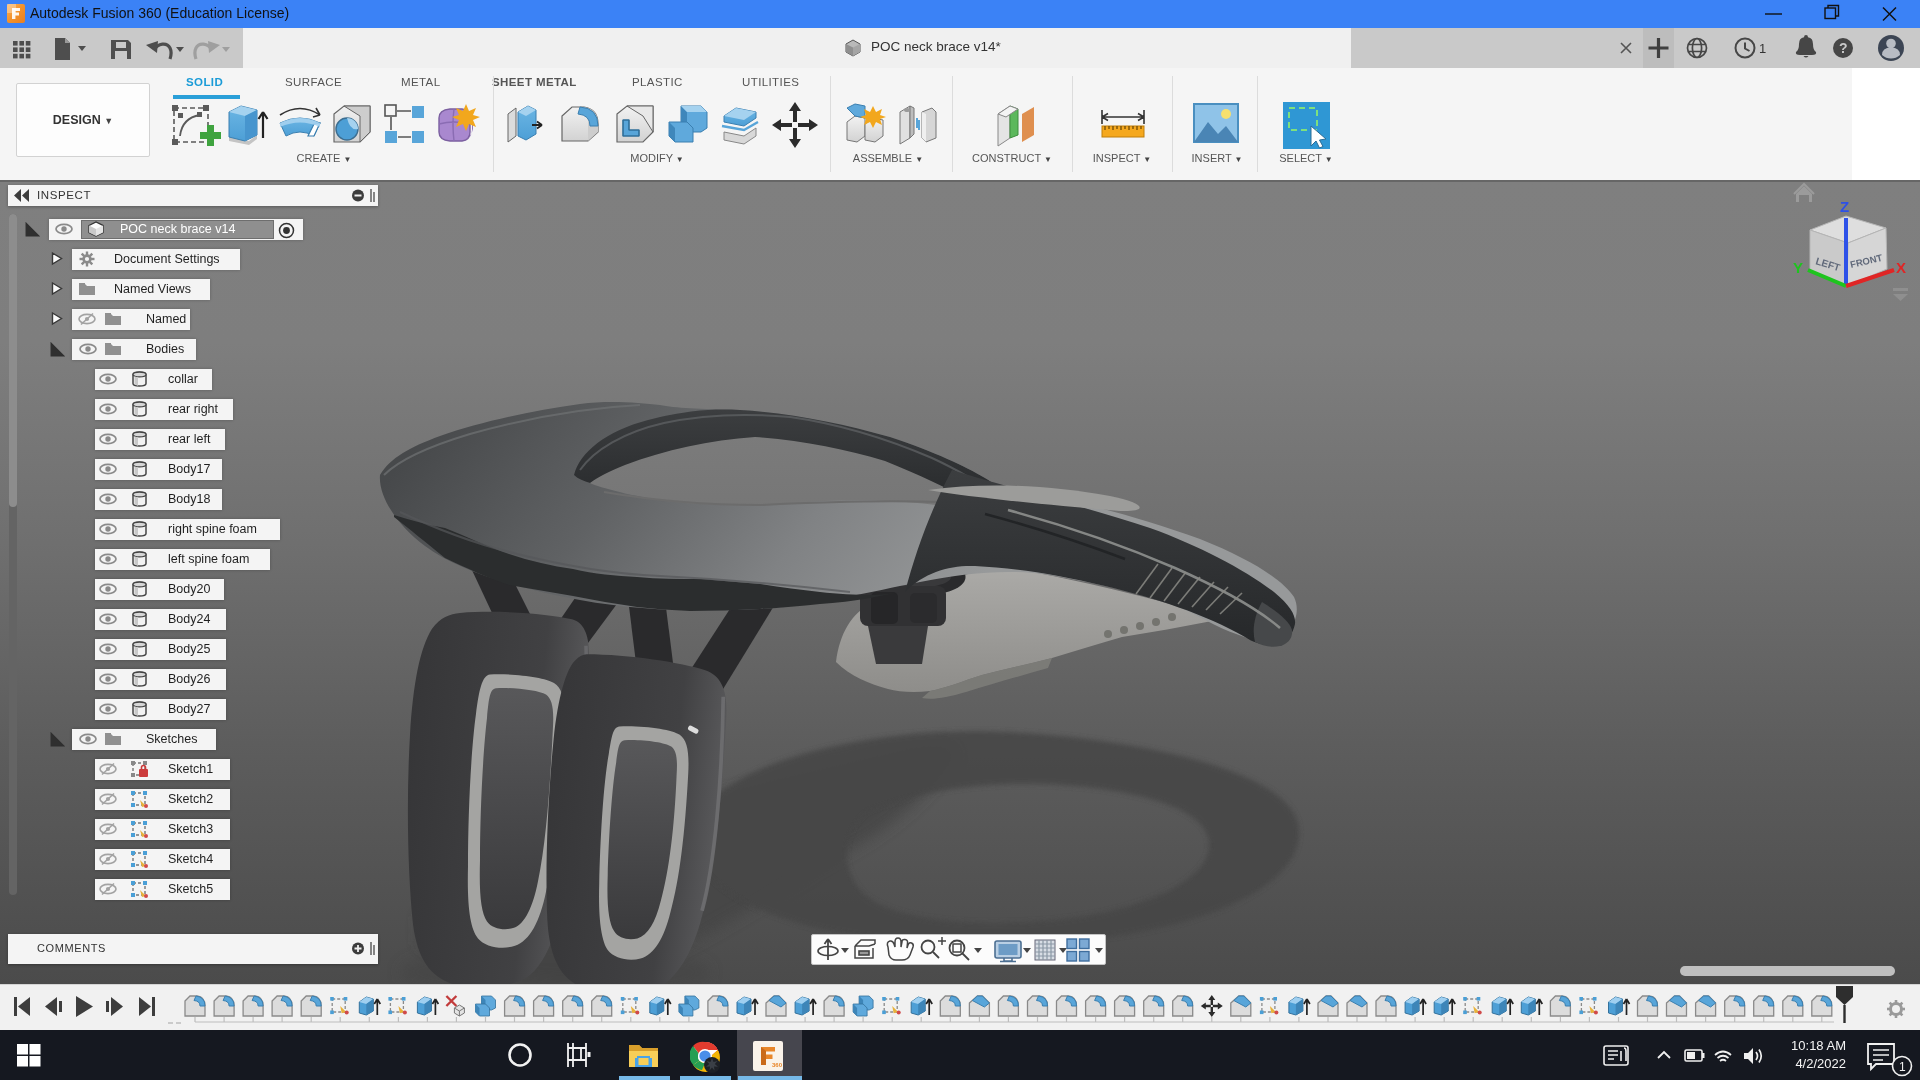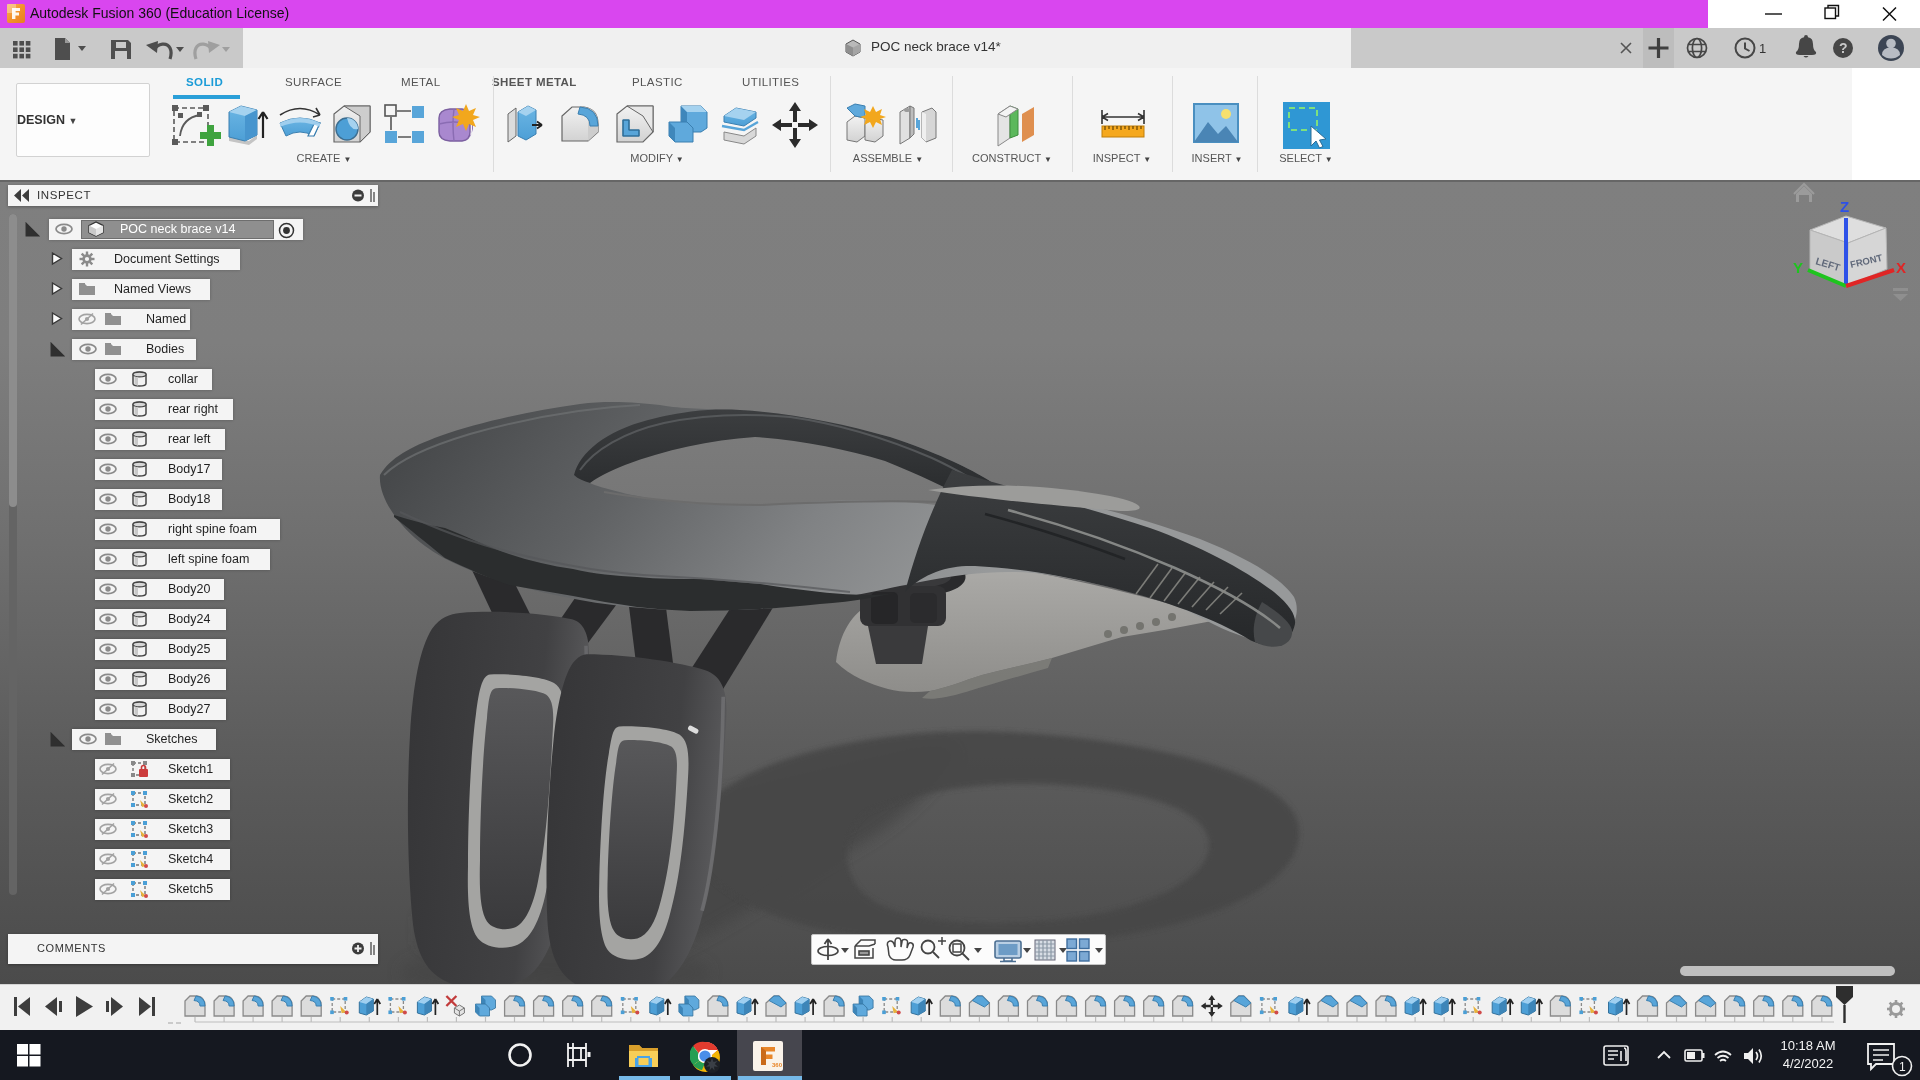--- a/index.html
+++ b/index.html
@@ -1,17 +1,17 @@
 <!DOCTYPE html>
 <html><head><meta charset="utf-8">
 <style>
 *{margin:0;padding:0;box-sizing:border-box}
 html,body{width:1920px;height:1080px;overflow:hidden;font-family:"Liberation Sans",sans-serif;background:#fff}
 .abs{position:absolute}
-#titlebar{position:absolute;left:0;top:0;width:1708px;height:28px;background:#d946ef}
+#titlebar{position:absolute;left:0;top:0;width:1920px;height:28px;background:#3b82f6}
 #qat{position:absolute;left:0;top:28px;width:1920px;height:40px;background:#c9c9c9}
 #tab{position:absolute;left:243px;top:28px;width:1108px;height:40px;background:#f0f0f0}
 #ribbon{position:absolute;left:0;top:68px;width:1852px;height:112px;background:#f5f5f5}
 #viewport{position:absolute;left:0;top:180px;width:1920px;height:804px;background:linear-gradient(#7f7f7f 0%,#7e7e7e 20%,#6f6f6f 45%,#5d5d5d 70%,#4b4b4b 100%);border-top:2px solid #666}
 #timeline{position:absolute;left:0;top:984px;width:1920px;height:46px;background:#f1f1f1;border-top:1px solid #d4d4d4}
 #taskbar{position:absolute;left:0;top:1030px;width:1920px;height:50px;background:#151820}
 .rtab{position:absolute;top:8px;font-size:11.5px;letter-spacing:.4px;color:#555}
 .rlabel{position:absolute;top:84px;font-size:11px;color:#555;white-space:nowrap;transform:translateX(-50%)}
 .sep{position:absolute;top:8px;height:96px;width:1px;background:#dcdcdc}
 .brow{position:absolute;height:21px;background:#f4f4f4;box-shadow:0 0 3px rgba(0,0,0,.25)}
@@ -101,21 +101,21 @@
  <path d="M243 27 Q243 19.5 252 19.5 Q261 19.5 261 27 Q257 30.5 252 30.5 Q247 30.5 243 27 Z" fill="#b8bcc4"></path>
 </svg>
 <div id="ribbon">
     <span class="rtab" style="left:186px;color:#1a9bd7;font-weight:600">SOLID</span>
     <span class="rtab" style="left:285px;color:#555;font-weight:400">SURFACE</span>
     <span class="rtab" style="left:401px;color:#555;font-weight:400">METAL</span>
     <span class="rtab" style="left:492px;color:#555;font-weight:700">SHEET METAL</span>
     <span class="rtab" style="left:632px;color:#555;font-weight:400">PLASTIC</span>
     <span class="rtab" style="left:742px;color:#555;font-weight:400">UTILITIES</span>
     <div class="abs" style="left:173px;top:27px;width:67px;height:4px;background:#2a9fd8"></div>
-    <div class="abs" style="left:16px;top:15px;width:134px;height:74px;background:#fdfdfd;border:1px solid #d2d2d2;border-radius:2px;text-align:left;line-height:72px;font-size:12.5px;font-weight:600;color:#333">DESIGN <span style="font-size:9px;color:#444">▼</span></div>
+    <div class="abs" style="left:16px;top:15px;width:134px;height:74px;background:#fdfdfd;border:1px solid #d2d2d2;border-radius:2px;text-align:center;line-height:72px;font-size:12.5px;font-weight:600;color:#333">DESIGN <span style="font-size:9px;color:#444">▼</span></div>
     <span class="rlabel" style="left:324px">CREATE <span style="font-size:8px;color:#444">▼</span></span>
     <span class="rlabel" style="left:657px">MODIFY <span style="font-size:8px;color:#444">▼</span></span>
     <span class="rlabel" style="left:888px">ASSEMBLE <span style="font-size:8px;color:#444">▼</span></span>
     <span class="rlabel" style="left:1012px">CONSTRUCT <span style="font-size:8px;color:#444">▼</span></span>
     <span class="rlabel" style="left:1122px">INSPECT <span style="font-size:8px;color:#444">▼</span></span>
     <span class="rlabel" style="left:1217px">INSERT <span style="font-size:8px;color:#444">▼</span></span>
     <span class="rlabel" style="left:1306px">SELECT <span style="font-size:8px;color:#444">▼</span></span>
     <div class="sep" style="left:493px"></div>
     <div class="sep" style="left:830px"></div>
     <div class="sep" style="left:952px"></div>
@@ -1007,19 +1007,19 @@
       <path d="M10 11 H20 M10 15 H20 M10 19 H16 M23 11 V21 M26 8 Q28 8 28 11 L28 21"></path>
 <path d="M60 18 L66 12 L72 18" stroke-width="1.8"></path>
 <rect x="87" y="10" width="17" height="11" rx="1.5"></rect>
       <rect x="104" y="13" width="2.5" height="5" fill="#f0f0f0" stroke="none"></rect>
       <rect x="89" y="12" width="8" height="7" fill="#f0f0f0" stroke="none"></rect>
 <path d="M118 21 Q125 11 132 21" stroke-width="0" fill="none"></path>
 <path d="M117 15 Q125 8 133 15 M119.5 18 Q125 13.5 130.5 18 M122 21 Q125 18.5 128 21" stroke-width="1.7"></path>
 <path d="M146 13 L150 13 L155 8 L155 24 L150 19 L146 19 Z" fill="#f0f0f0" stroke="none"></path>
 <path d="M158 12 Q161 16 158 20 M161 9.5 Q165.5 16 161 22.5" stroke-width="1.7"></path>
     </svg>
-    <div class="abs" style="left:1770px;top:7px;width:76px;text-align:center;font-size:13px;color:#f4f4f4;line-height:18px">10:18 AM<br>4/2/2022</div>
+    <div class="abs" style="left:1770px;top:7px;width:76px;text-align:right;font-size:13px;color:#f4f4f4;line-height:18px">10:18 AM<br>4/2/2022</div>
     <svg class="abs" style="left:1866px;top:12px" width="50" height="36" viewBox="0 0 50 36">
 <path d="M2 2 H28 V22 H10 L5 27 V22 H2 Z" fill="none" stroke="#f0f0f0" stroke-width="1.8"></path>
 <path d="M7 8 H23 M7 13 H23 M7 18 H17" stroke="#f0f0f0" stroke-width="1.6"></path>
 <circle cx="36" cy="24" r="9.5" fill="#151820" stroke="#f0f0f0" stroke-width="1.6"></circle>
 <text x="33" y="28.5" font-size="12" fill="#f0f0f0">1</text>
     </svg>
   </div>
 </body></html>

